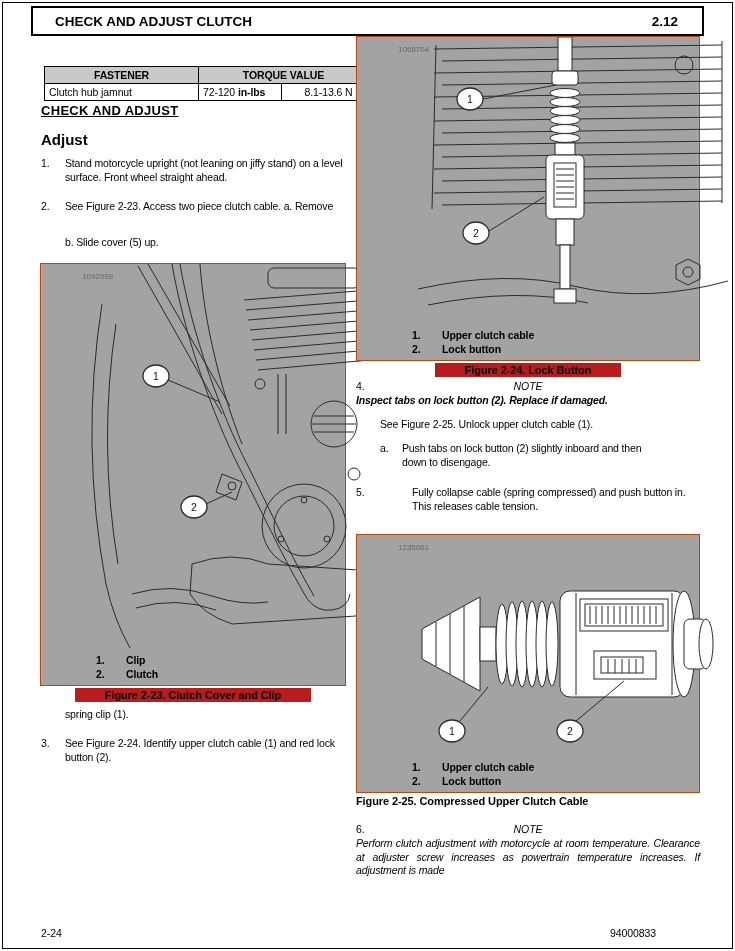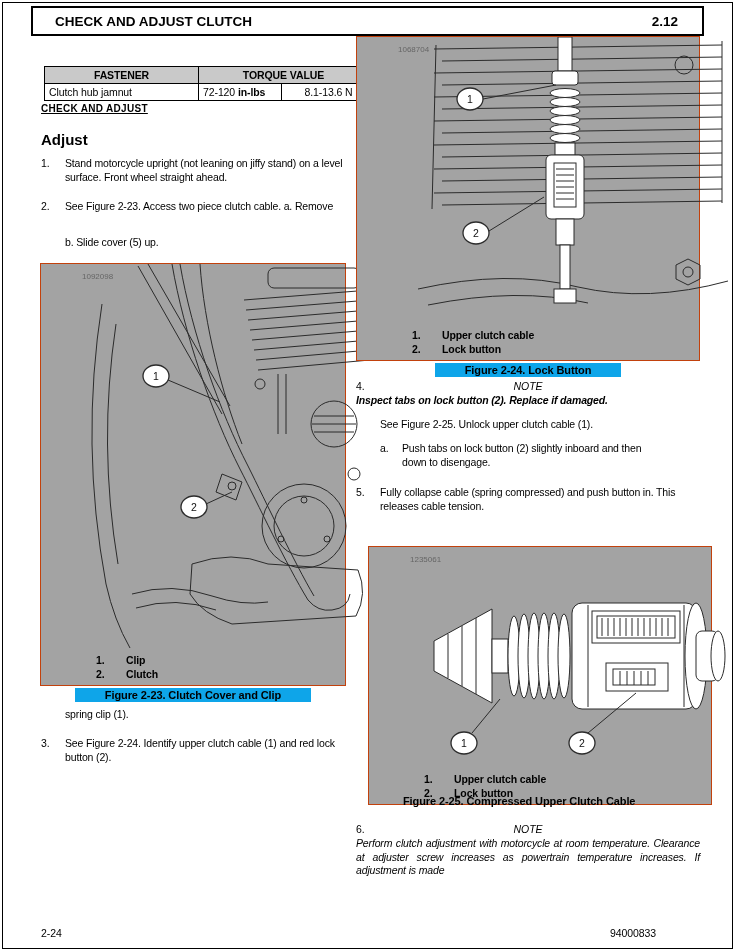--- a/index.html
+++ b/index.html
@@ -6,34 +6,34 @@
   .page{position:relative;width:735px;height:951px;background:#fff;margin:0 auto;
         font-family:"Liberation Sans",sans-serif;color:#000;overflow:hidden;}
   .page-frame{position:absolute;inset:2px;border:1.5px solid #000;pointer-events:none;}
   .header{position:absolute;left:31px;right:31px;top:6px;height:26px;border:2.5px solid #000;
           display:flex;align-items:center;justify-content:space-between;
           padding:0 24px 0 22px;font-weight:bold;font-size:13.5px;background:#fff;}
   .t{position:absolute;font-size:10.5px;letter-spacing:-0.15px;line-height:13.5px;}
   .step{position:absolute;display:flex;font-size:10.5px;letter-spacing:-0.15px;line-height:13.5px;}
   .step-num{flex:0 0 24px;}
   .step-text{flex:1;}
-  .heading1{position:absolute;font-size:10px;font-weight:bold;text-decoration:underline;letter-spacing:0.3px;}
+  .heading1{position:absolute;font-size:13px;font-weight:bold;text-decoration:underline;letter-spacing:0.3px;}
   .heading2{position:absolute;font-size:15px;font-weight:bold;}
   .torque-table{position:absolute;border-collapse:collapse;font-size:10.5px;letter-spacing:-0.1px;}
   .torque-table th,.torque-table td{border:1px solid #000;padding:1px 4px;height:14px;}
   .torque-table th{background:#c9c9c9;font-weight:bold;text-align:center;}
   .fig{position:absolute;}
   .fig-box{border:1px solid #c2410c;background:#a3a3a3;padding-left:31px;}
   .fig-image{position:relative;}
   .fig-image svg{display:block;}
   .fig-legend{padding:3px 0 4px 24px;}
   .legend-row{display:flex;font-weight:bold;font-size:10.5px;line-height:14px;letter-spacing:-0.1px;}
   .legend-num{flex:0 0 30px;}
   .fig-caption{text-align:center;margin-top:2px;font-size:11px;font-weight:bold;letter-spacing:-0.1px;}
-  .caption-band{display:inline-block;background:#0ea5e9;padding:1px 30px;}
+  .caption-band{display:inline-block;background:#b91c1c;padding:1px 30px;}
   .caption-left{position:absolute;font-size:11px;font-weight:bold;letter-spacing:-0.1px;}
   .note-row{position:absolute;text-align:center;font-size:10.5px;line-height:13.5px;}
   .note-label{font-style:italic;}
   .abs-num{position:absolute;left:0;top:0;font-style:normal;}
   .note-bold{font-weight:bold;font-style:italic;}
   .note-italic{font-style:italic;text-align:justify;}
   .footer-text{position:absolute;font-size:10.5px;letter-spacing:-0.1px;}
   svg text{font-family:"Liberation Sans",sans-serif;fill:#111;}
   svg .imgid{font-size:8px;fill:#666;}
   svg .callout-num{font-size:10.5px;}
@@ -245,24 +245,24 @@
 
   <div class="t" style="left:380px;top:418px;width:320px;">See Figure 2-25. Unlock upper clutch cable (1).</div>
 
   <div class="step" style="left:380px;top:442px;width:280px;">
     <span class="step-num" style="flex-basis:22px;">a.</span>
     <div class="step-text">Push tabs on lock button (2) slightly inboard and then down to disengage.</div>
   </div>
 
   <div class="step" style="left:356px;top:486px;width:330px;">
     <span class="step-num">5.</span>
-    <div class="step-text" style="max-width:302px;">Fully collapse cable (spring compressed) and push button in. This releases cable tension.</div>
-  </div>
-
-  <figure class="fig" style="left:356px;top:534px;width:344px;margin:12px;">
+    <div class="step-text" style="max-width:302px;margin-left:32px;">Fully collapse cable (spring compressed) and push button in. This releases cable tension.</div>
+  </div>
+
+  <figure class="fig" style="left:356px;top:534px;width:344px;margin:0;">
     <div class="fig-box">
       <div class="fig-image" style="height:222px;">
         <svg width="342" height="222" viewBox="0 0 342 222">
           <g stroke="#2b2b2b" stroke-width="1" fill="#fff">
             <polygon points="34,94 92,62 92,156 34,124"></polygon>
             <line x1="48" y1="87" x2="48" y2="131"></line>
             <line x1="62" y1="79" x2="62" y2="139"></line>
             <line x1="76" y1="71" x2="76" y2="147"></line>
             <rect x="92" y="92" width="16" height="34"></rect>
             <ellipse cx="114" cy="109" rx="6" ry="40"></ellipse>
@@ -319,21 +319,21 @@
           <span class="legend-num">1.</span>
           <span>Upper clutch cable</span>
         </div>
         <div class="legend-row">
           <span class="legend-num">2.</span>
           <span>Lock button</span>
         </div>
       </div>
     </div>
   </figure>
-  <div class="caption-left" style="left:356px;top:795px;margin-left:47px;">Figure 2-25. Compressed Upper Clutch Cable</div>
+  <div class="caption-left" style="left:356px;top:795px;">Figure 2-25. Compressed Upper Clutch Cable</div>
 
   <div class="note-row" style="left:356px;top:823px;width:344px;">
     <span class="abs-num">6.</span>
     <span class="note-label">NOTE</span>
   </div>
   <div class="t note-italic" style="left:356px;top:837px;width:344px;">Perform clutch adjustment with motorcycle at room temperature. Clearance at adjuster screw increases as powertrain temperature increases. If adjustment is made</div>
 
   <div class="footer-text" style="left:41px;top:927px;">2-24</div>
   <div class="footer-text" style="right:79px;top:927px;">94000833</div>
 </div>

